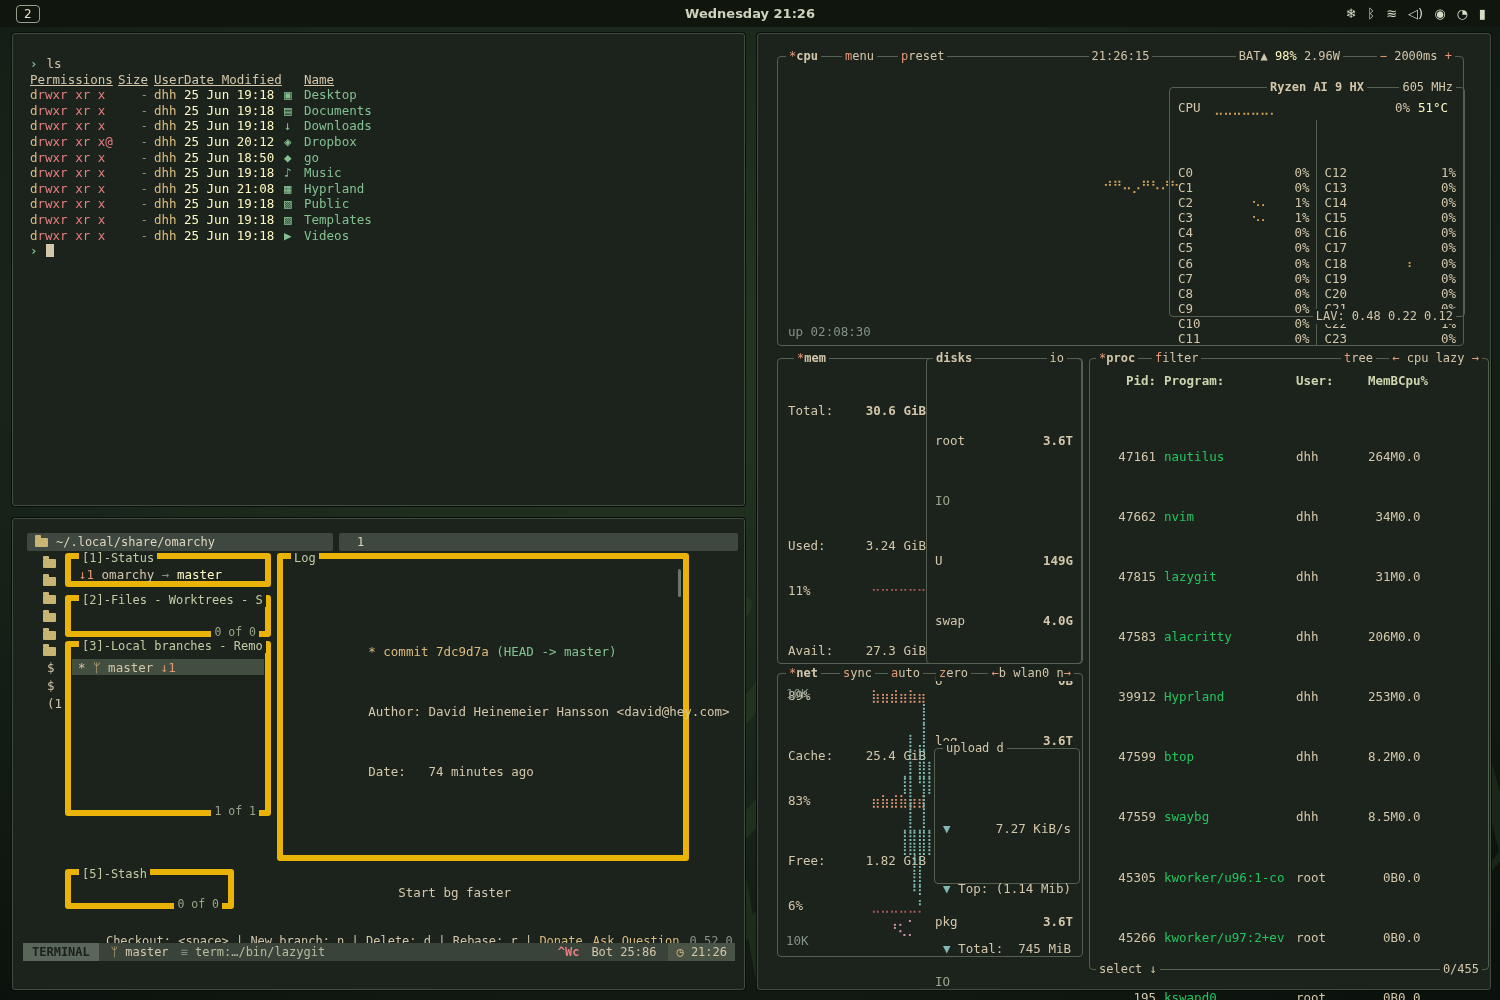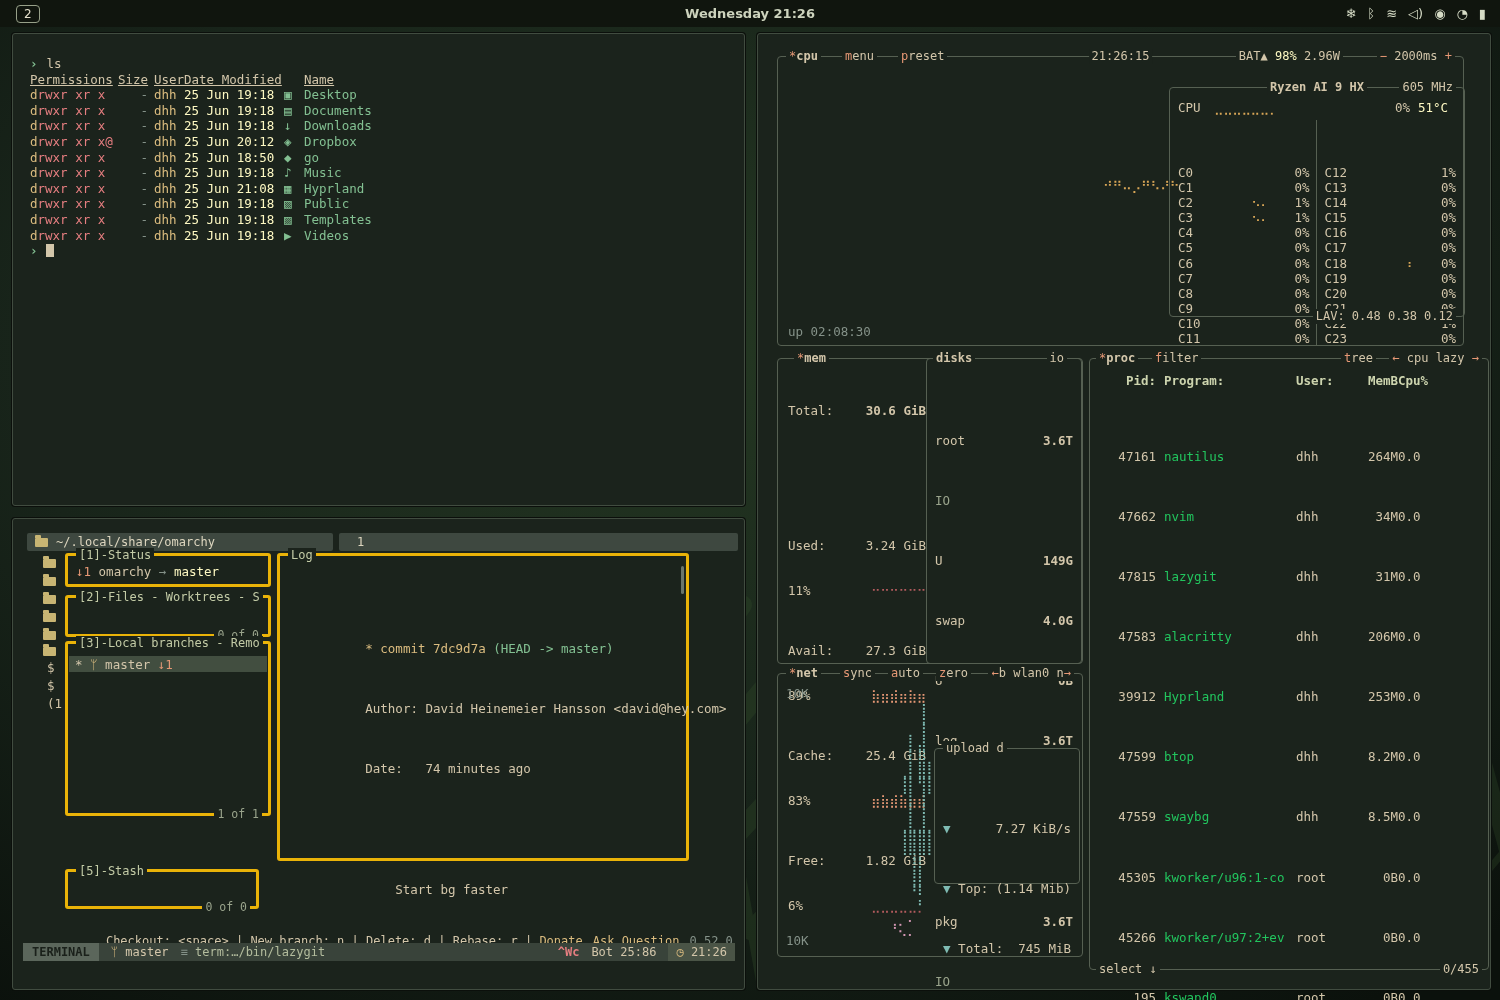--- a/index.html
+++ b/index.html
@@ -28,21 +28,21 @@
   .lsperm{display:inline-block;color:#e67e80}
   .lsperm::first-letter{color:#dbbc7f}
   .cursor{display:inline-block;width:8px;height:13px;background:#d3c6aa;margin-left:8px;align-self:center}
   
   .strip{position:absolute;height:18px;background:#3e4840;border-radius:2px;display:flex;align-items:center;
          font-size:12px;padding:0 8px;color:#ddd6bf;white-space:pre}
   .foldi{display:inline-block;width:13px;height:9px;background:#c8b573;border-radius:1px;margin-right:8px;position:relative}
   .foldi::before{content:"";position:absolute;left:0;top:-3px;width:6px;height:3px;background:#c8b573;border-radius:1px 1px 0 0}
   .fold{position:absolute;width:13px;height:9px;background:#c8b573;border-radius:1px}
   .fold::before{content:"";position:absolute;left:0;top:-3px;width:6px;height:3px;background:#c8b573;border-radius:1px 1px 0 0}
-  .pn{position:absolute;border:3px solid #eab308;border-radius:3px}
+  .pn{position:absolute;border:6px solid #eab308;border-radius:3px}
   .ptt{position:absolute;top:-8px;left:8px;background:#1b231c;padding:0 3px;font-size:12px;color:#c3cba6;white-space:pre}
   .cnt{position:absolute;bottom:-8px;right:6px;background:#1b231c;padding:0 3px;font-size:11.5px;color:#9aa48c;white-space:pre}
   .selrow{position:absolute;left:1px;right:1px;height:16px;background:#424e40}
   .lgl{height:15.15px;line-height:15.15px;white-space:pre;font-size:12.5px}
   .lgl .msg{margin-left:30px}
   .lgl .star{color:#dbbc7f}
   .lnk{color:#dbbc7f;text-decoration:underline;margin-right:10px}
   .sline{position:absolute;left:10px;top:424px;width:712px;height:18px;background:#39433a;display:flex;
          align-items:center;font-size:12px;gap:12px;padding:0 8px;white-space:pre}
   .mode{background:#5b665b;color:#1a201a;font-weight:bold;padding:0 9px;height:18px;line-height:18px;margin-left:-8px}
@@ -274,21 +274,21 @@
 
   <div class="pn" style="left:52px;top:122px;width:206px;height:175px">
     <span class="ptt">[3]-Local branches - Remo</span>
     <div class="selrow" style="top:12px">
       <span class="a" style="left:6px;top:1px"><span>*</span> <span class="yel">ᛘ</span> <span>master</span> <span class="org">↓1</span></span>
     </div>
     <span class="cnt">1 of 1</span>
   </div>
 
 
-  <div class="pn" style="left:52px;top:350px;width:194px;height:40px">
+  <div class="pn" style="left:52px;top:350px;width:169px;height:40px">
     <span class="ptt">[5]-Stash</span>
     <span class="cnt">0 of 0</span>
   </div>
 
   <div class="pn" style="left:264px;top:34px;width:412px;height:308px">
     <span class="ptt">Log</span>
     <span class="scrollbar"></span>
     <div class="a" style="left:10px;top:10px;right:12px">
       
     
@@ -384,21 +384,21 @@
         <span class="grn" style="width:46px;text-align:center">51°C</span>
       </div>
       <div class="a" style="left:8px;top:32px;right:8px;display:flex">
         <div style="flex:1;padding-right:6px">
           
         <div class="crow"><span class="cn">C0</span><span class="cd"></span><span class="cp">0%</span></div><div class="crow"><span class="cn">C1</span><span class="cd"></span><span class="cp">0%</span></div><div class="crow"><span class="cn">C2</span><span class="cd">⠢⠄</span><span class="cp">1%</span></div><div class="crow"><span class="cn">C3</span><span class="cd">⠢⠄</span><span class="cp">1%</span></div><div class="crow"><span class="cn">C4</span><span class="cd"></span><span class="cp">0%</span></div><div class="crow"><span class="cn">C5</span><span class="cd"></span><span class="cp">0%</span></div><div class="crow"><span class="cn">C6</span><span class="cd"></span><span class="cp">0%</span></div><div class="crow"><span class="cn">C7</span><span class="cd"></span><span class="cp">0%</span></div><div class="crow"><span class="cn">C8</span><span class="cd"></span><span class="cp">0%</span></div><div class="crow"><span class="cn">C9</span><span class="cd"></span><span class="cp">0%</span></div><div class="crow"><span class="cn">C10</span><span class="cd"></span><span class="cp">0%</span></div><div class="crow"><span class="cn">C11</span><span class="cd"></span><span class="cp">0%</span></div></div>
         <div style="flex:1;border-left:1px solid #566052;padding-left:8px">
           
         <div class="crow"><span class="cn">C12</span><span class="cd"></span><span class="cp">1%</span></div><div class="crow"><span class="cn">C13</span><span class="cd"></span><span class="cp">0%</span></div><div class="crow"><span class="cn">C14</span><span class="cd"></span><span class="cp">0%</span></div><div class="crow"><span class="cn">C15</span><span class="cd"></span><span class="cp">0%</span></div><div class="crow"><span class="cn">C16</span><span class="cd"></span><span class="cp">0%</span></div><div class="crow"><span class="cn">C17</span><span class="cd"></span><span class="cp">0%</span></div><div class="crow"><span class="cn">C18</span><span class="cd">⠆</span><span class="cp">0%</span></div><div class="crow"><span class="cn">C19</span><span class="cd"></span><span class="cp">0%</span></div><div class="crow"><span class="cn">C20</span><span class="cd"></span><span class="cp">0%</span></div><div class="crow"><span class="cn">C21</span><span class="cd"></span><span class="cp">0%</span></div><div class="crow"><span class="cn">C22</span><span class="cd"></span><span class="cp">1%</span></div><div class="crow"><span class="cn">C23</span><span class="cd"></span><span class="cp">0%</span></div></div>
       </div>
-      <span class="pb" style="right:8px">LAV: 0.48 0.38 0.12</span>
+      <span class="pb" style="right:8px">LAV: 0.48 0.22 0.12</span>
     </div>
     <span class="a gry" style="left:10px;bottom:6px">up 02:08:30</span>
   </div>
 
   <div class="bx" style="left:19px;top:324px;width:306px;height:306px">
     <span class="pt" style="left:16px"><span class="org">*</span><span class="b">mem</span></span>
     <div class="a" style="left:10px;top:14px;width:138px">
       <div class="mr1"><span>Total:</span><span class="mv b">30.6 GiB</span></div>
       <div>
         

